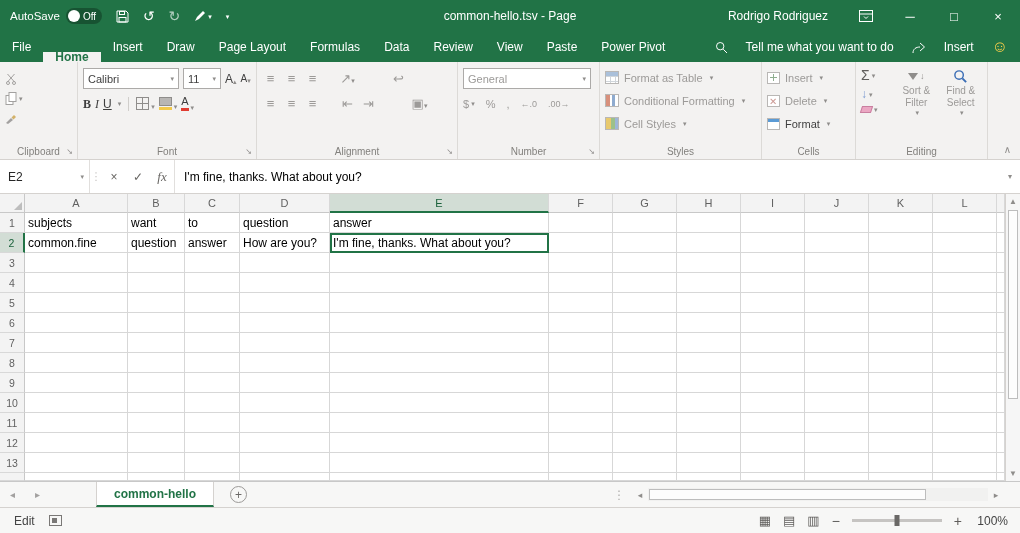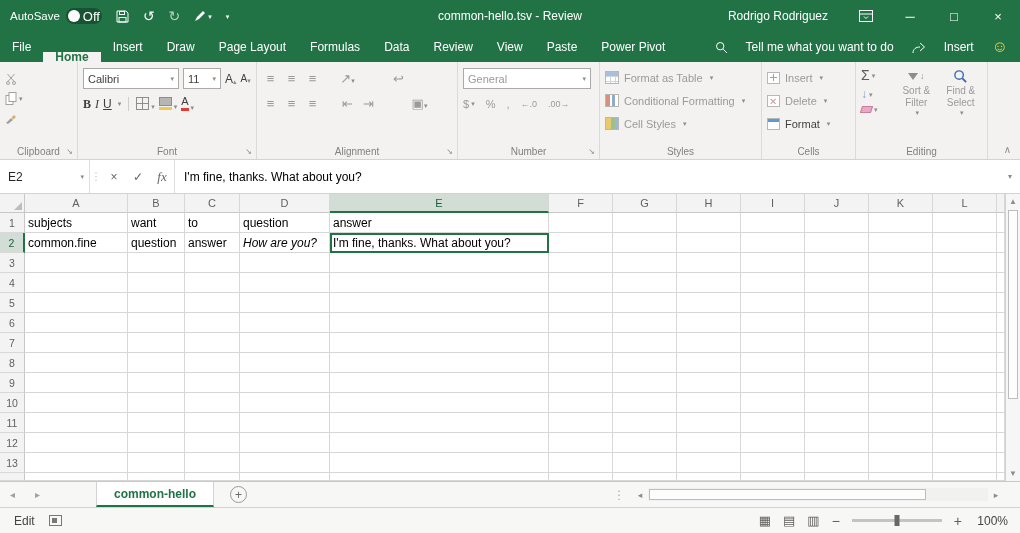--- a/index.html
+++ b/index.html
@@ -5,21 +5,21 @@
 *{box-sizing:border-box;margin:0;padding:0;}
 html,body{width:1020px;height:533px;}
 body{font-family:"Liberation Sans",sans-serif;display:flex;flex-direction:column;background:#fff;overflow:hidden;}
 
 
 .titlebar{height:32px;background:#217346;color:#fff;display:flex;align-items:center;position:relative;flex:0 0 auto;}
 .qat{display:flex;align-items:center;gap:14px;padding-left:10px;z-index:2;}
 .autosave{display:flex;align-items:center;gap:6px;font-size:11.5px;}
 .toggle{width:36px;height:16px;border-radius:8px;background:rgba(0,0,0,.28);display:flex;align-items:center;padding:2px;gap:3px;cursor:pointer;}
 .knob{width:12px;height:12px;border-radius:50%;background:#fff;}
-.toggle-state{font-size:13px;color:#fff;}
+.toggle-state{font-size:10px;color:#fff;}
 .qat-icon{color:#fff;font-size:14px;line-height:1;display:flex;align-items:center;gap:2px;cursor:pointer;}
 .dim{opacity:.65;}
 .dd-sm{font-size:7px;}
 .title-center{position:absolute;left:0;right:0;text-align:center;font-size:12px;pointer-events:none;}
 .title-right{margin-left:auto;display:flex;align-items:center;z-index:2;}
 .user-name{margin-right:16px;font-size:12px;cursor:pointer;}
 .winbtn{width:44px;height:32px;display:flex;align-items:center;justify-content:center;font-size:13px;cursor:pointer;}
 
 
 .tabrow{height:30px;background:#217346;display:flex;color:#fff;font-size:12px;flex:0 0 auto;}
@@ -169,21 +169,21 @@
     <span class="qat-icon">
       <svg width="12" height="12" viewBox="0 0 12 12">
           <path d="M1 11 L3 7 L9 1 L11 3 L5 9 Z" fill="#fff"></path>
         </svg>
       <span class="dd-sm">▾</span>
     </span>
     <span class="qat-icon">
         <span class="dd-sm">▾</span>
       </span>
   </div>
-  <div class="title-center">common-hello.tsv - Review</div>
+  <div class="title-center">common-hello.tsv - Page</div>
   <div class="title-right">
     <span class="user-name">Rodrigo Rodriguez</span>
     <span class="winbtn">
       <svg width="14" height="12" viewBox="0 0 14 12">
           <rect x="0.5" y="0.5" width="13" height="11" fill="none" stroke="#fff"></rect>
           <line x1="0.5" y1="4" x2="13.5" y2="4" stroke="#fff"></line>
           <path d="M5 6.5 l2 2 2 -2" fill="none" stroke="#fff"></path>
         </svg>
     </span>
     <span class="winbtn">─</span>
@@ -451,21 +451,21 @@
           <div class="cell" style="width: 64px;"></div>
           <div class="cell" style="width: 64px;"></div>
           <div class="cell" style="width: 64px;"></div>
           <div class="cell" style="flex: 1 1 0%;"></div>
         </div>
         <div class="grow">
           <div class="rowh sel">2</div>
           <div class="cell" style="width: 103px;">common.fine</div>
           <div class="cell" style="width: 57px;">question</div>
           <div class="cell" style="width: 55px;">answer</div>
-          <div class="cell" style="width: 90px; font-style: italic;">How are you?</div>
+          <div class="cell" style="width: 90px;">How are you?</div>
           <div class="cell active" style="width: 219px;">I'm fine, thanks. What about you?</div>
           <div class="cell" style="width: 64px;"></div>
           <div class="cell" style="width: 64px;"></div>
           <div class="cell" style="width: 64px;"></div>
           <div class="cell" style="width: 64px;"></div>
           <div class="cell" style="width: 64px;"></div>
           <div class="cell" style="width: 64px;"></div>
           <div class="cell" style="width: 64px;"></div>
           <div class="cell" style="flex: 1 1 0%;"></div>
         </div>

